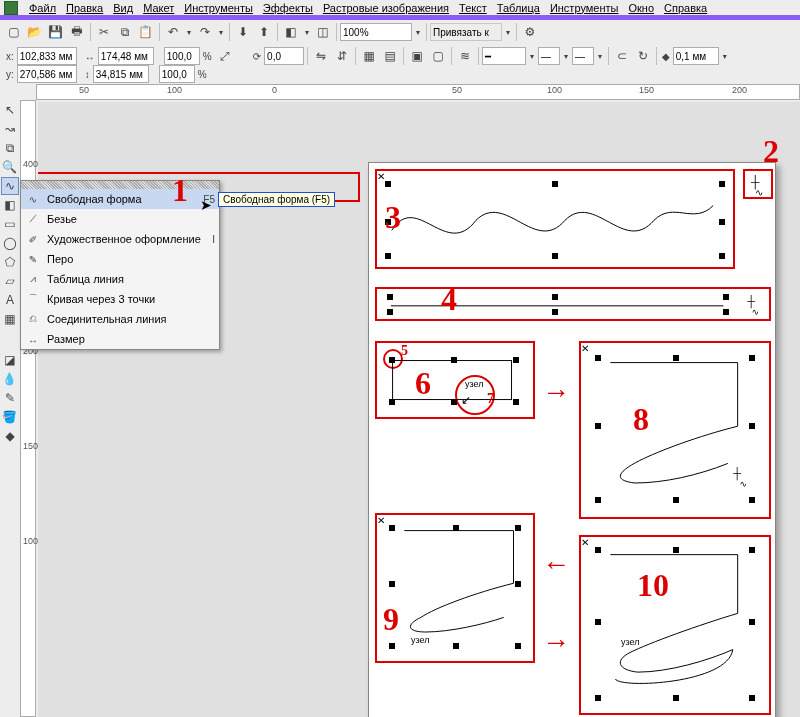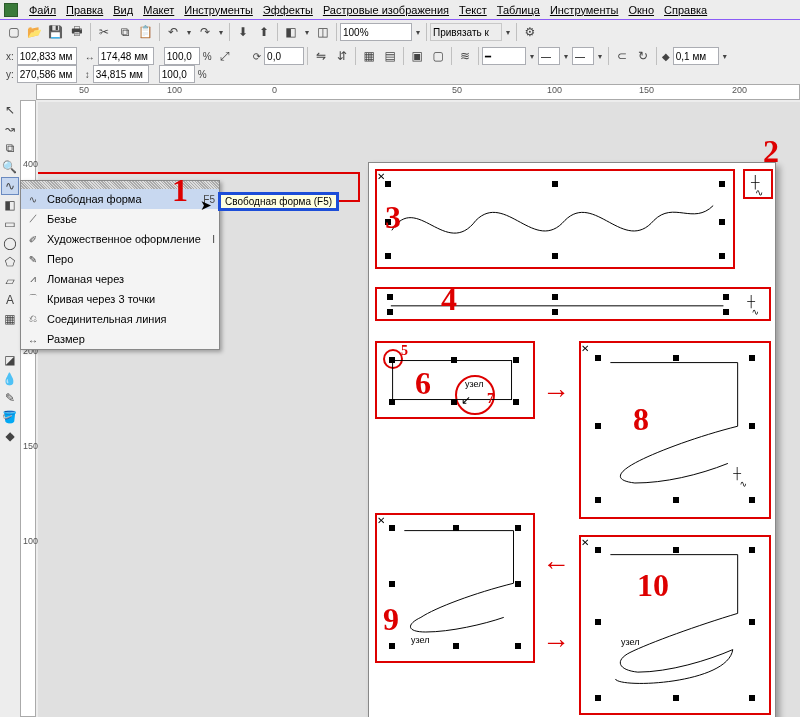--- a/index.html
+++ b/index.html
@@ -1,17 +1,17 @@
 <!DOCTYPE html>
 <html><head>
 <meta charset="utf-8">
 <style>
   * { box-sizing: border-box; margin: 0; padding: 0; font-family: Tahoma, Arial, sans-serif; font-size: 11px; }
   body { background: #ededed; width: 800px; height: 717px; overflow: hidden; position: relative; user-select: none; }
-  .menubar { background: #ededed; display: flex; align-items: center; padding: 2px 4px; height: 20px; border-bottom: 1px solid #8b5cf6; }
+  .menubar { background: #ededed; display: flex; align-items: center; padding: 2px 4px; height: 20px; border-bottom: 5px solid #8b5cf6; }
   .appicon { width: 14px; height: 14px; background: #3a7a3a; border: 1px solid #2a5a2a; margin-right: 6px; }
   .menu-item { padding: 1px 5px; cursor: default; }
   .menu-item span { text-decoration: underline; }
   .toolbar { background: #ededed; display: flex; align-items: center; padding: 1px 4px; height: 24px; gap: 1px; }
   .tbtn { width: 20px; height: 20px; border: 1px solid transparent; display: flex; align-items: center; justify-content: center; font-size: 12px; color: #444; }
   .tsep { width: 1px; height: 18px; background: #c0c0c0; margin: 0 2px; }
   .tfield { height: 18px; border: 1px solid #abadb3; background: #fff; padding: 0 2px; font-size: 10px; display: flex; align-items: center; }
   .tlabel { font-size: 10px; color: #444; padding: 0 2px; }
   .tdrop { width: 10px; text-align: center; font-size: 8px; color: #444; }
   .ruler-h { position: absolute; left: 36px; right: 0; top: 84px; height: 16px; background: #fff; border: 1px solid #aaa; }
@@ -23,21 +23,21 @@
   .toolbox2 { position: absolute; left: 0; top: 350px; width: 20px; }
   .canvas { position: absolute; left: 38px; top: 102px; right: 0; bottom: 0; background: #e0e0e0; overflow: hidden; }
   .page { position: absolute; left: 330px; top: 60px; width: 408px; height: 560px; background: #fff; border: 1px solid #888; box-shadow: 4px 4px 6px rgba(0,0,0,0.3); }
   .flyout { position: absolute; left: 20px; top: 180px; width: 200px; background: #f4f4f4; border: 1px solid #888; box-shadow: 2px 2px 4px rgba(0,0,0,0.3); z-index: 20; }
   .flyout-head { height: 8px; background: repeating-linear-gradient(45deg,#aaa,#aaa 1px,#ddd 1px,#ddd 2px); }
   .fly-item { display: flex; align-items: center; height: 20px; padding: 0 4px; }
   .fly-item.sel { background: #c8d8f0; }
   .fly-icon { width: 16px; height: 14px; margin-right: 6px; display: flex; align-items: center; justify-content: center; font-size: 10px; color: #444; }
   .fly-label { flex: 1; font-size: 11px; }
   .fly-key { font-size: 10px; color: #444; }
-  .tooltip { position: absolute; background: #ffffe1; border: 3px solid #1d4ed8; padding: 1px 4px; font-size: 10px; z-index: 30; }
+  .tooltip { position: absolute; background: #ffffe1; border: 1px solid #1d4ed8; padding: 1px 4px; font-size: 10px; z-index: 30; }
   .rbox { position: absolute; border: 2px solid #d00; }
   .rnum { position: absolute; font-family: Georgia, serif; font-weight: 900; font-size: 32px; color: #d00; }
   .handle { width: 6px; height: 6px; background: #000; position: absolute; }
   .xmark::before { content:"✕"; font-size:10px; position:absolute; }
 </style>
 </head>
 <body>
 
 <div class="menubar">
   <div class="appicon"></div>
@@ -291,21 +291,21 @@
     <div class="fly-icon">✐</div>
     <div class="fly-label">Художественное оформление</div>
     <div class="fly-key">I</div>
   </div>
   <div class="fly-item">
     <div class="fly-icon">✎</div>
     <div class="fly-label">Перо</div>
   </div>
   <div class="fly-item">
     <div class="fly-icon">⩘</div>
-    <div class="fly-label">Ломаная через</div>
+    <div class="fly-label">Таблица линия</div>
   </div>
   <div class="fly-item">
     <div class="fly-icon">⌒</div>
     <div class="fly-label">Кривая через 3 точки</div>
   </div>
   <div class="fly-item">
     <div class="fly-icon">⎌</div>
     <div class="fly-label">Соединительная линия</div>
   </div>
   <div class="fly-item">

